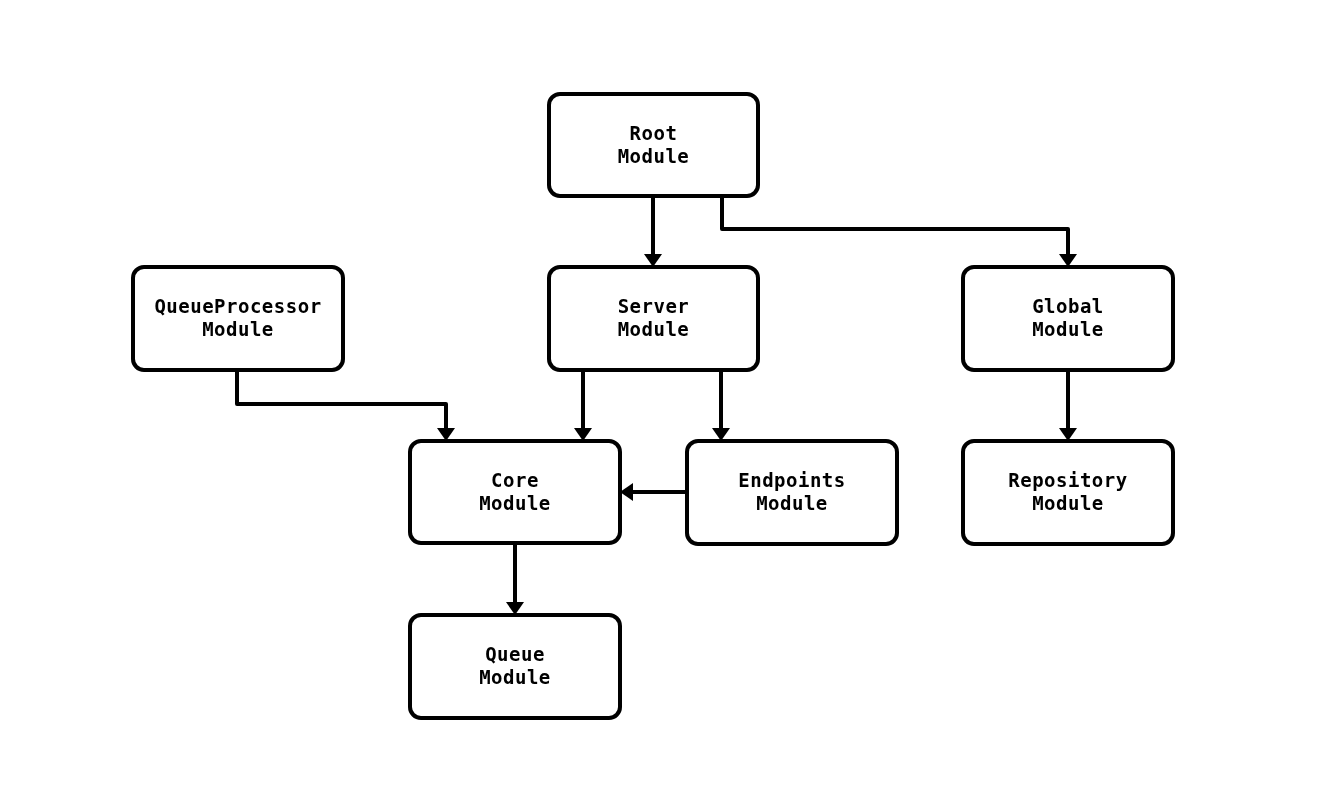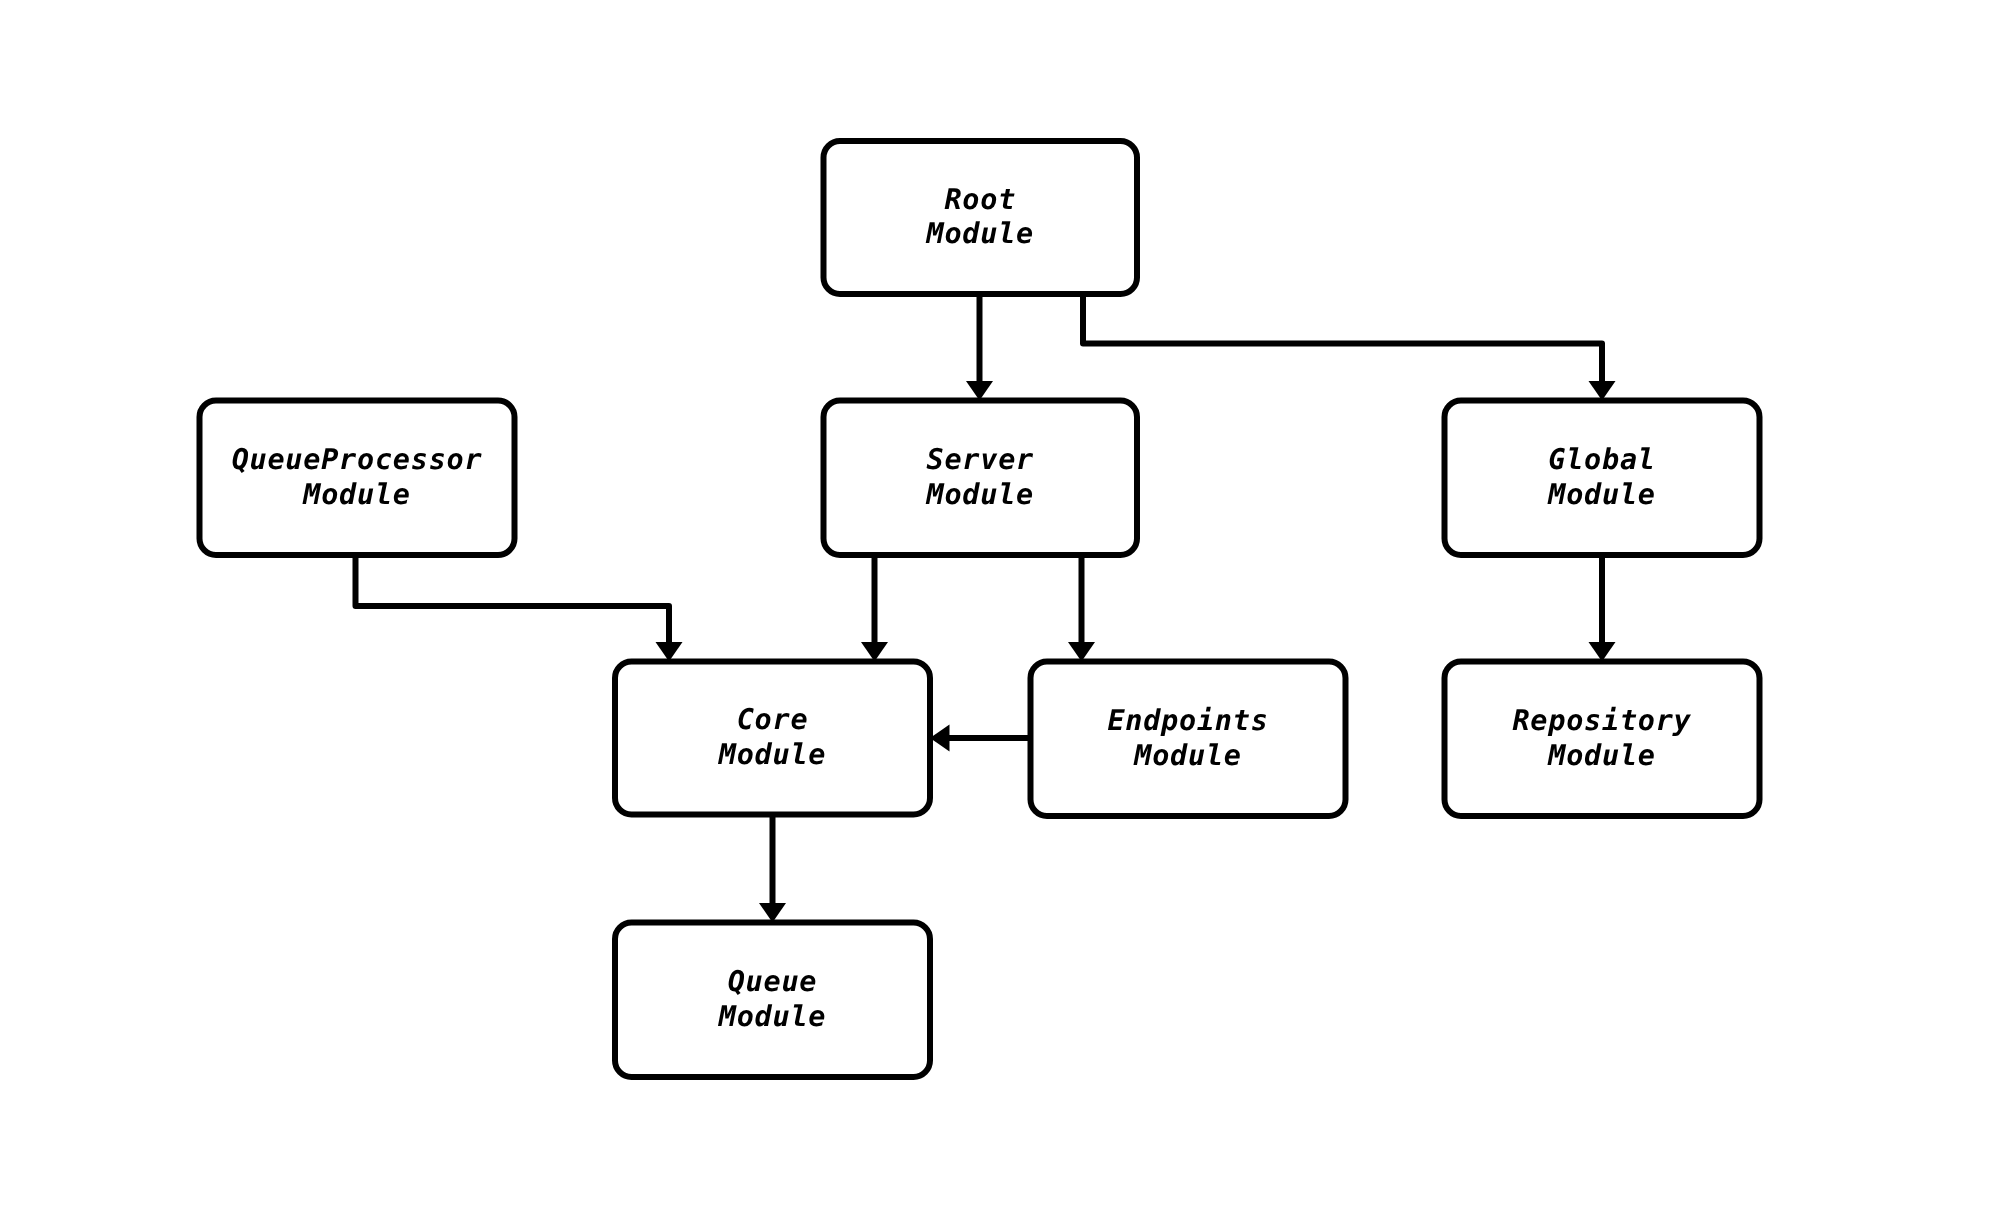--- a/index.html
+++ b/index.html
@@ -12,21 +12,20 @@
     width: 1337px;
     height: 809px;
     font-family: "DejaVu Sans Mono", "Liberation Mono", monospace;
     overflow: hidden;
   }
   #diagram-root {
     position: relative;
     width: 1337px;
     height: 801px;
     background: #ffffff;
-    font-style: italic;
   }
   svg#diagram-canvas {
     display: block;
     width: 1337px;
     height: 809px;
   }
   .node-box {
     fill: #ffffff;
     stroke: #000000;
     stroke-width: 4;

